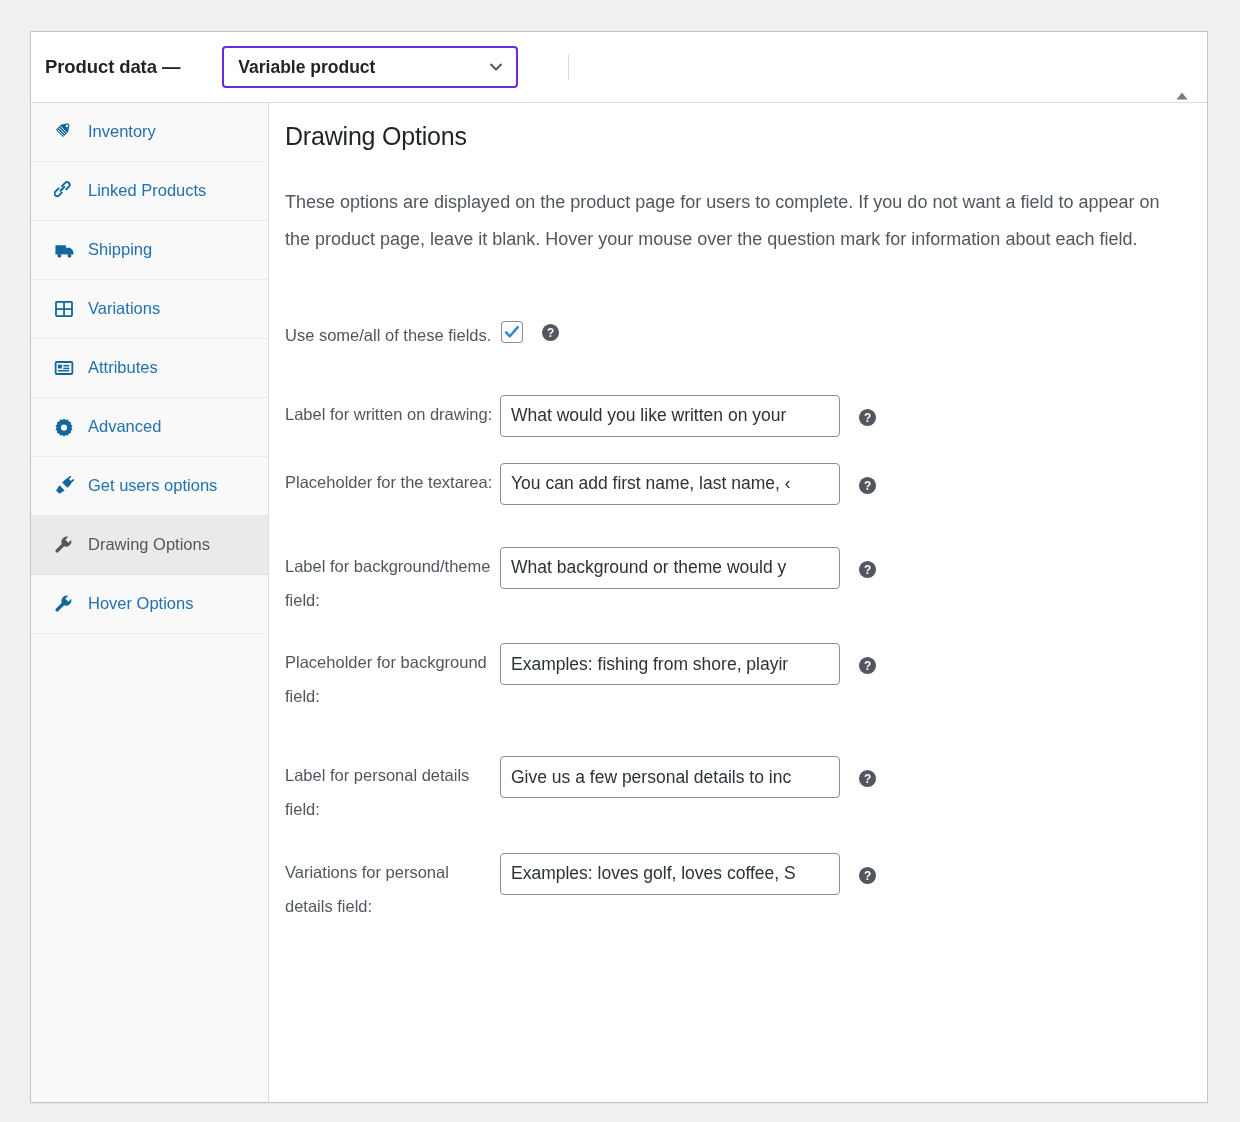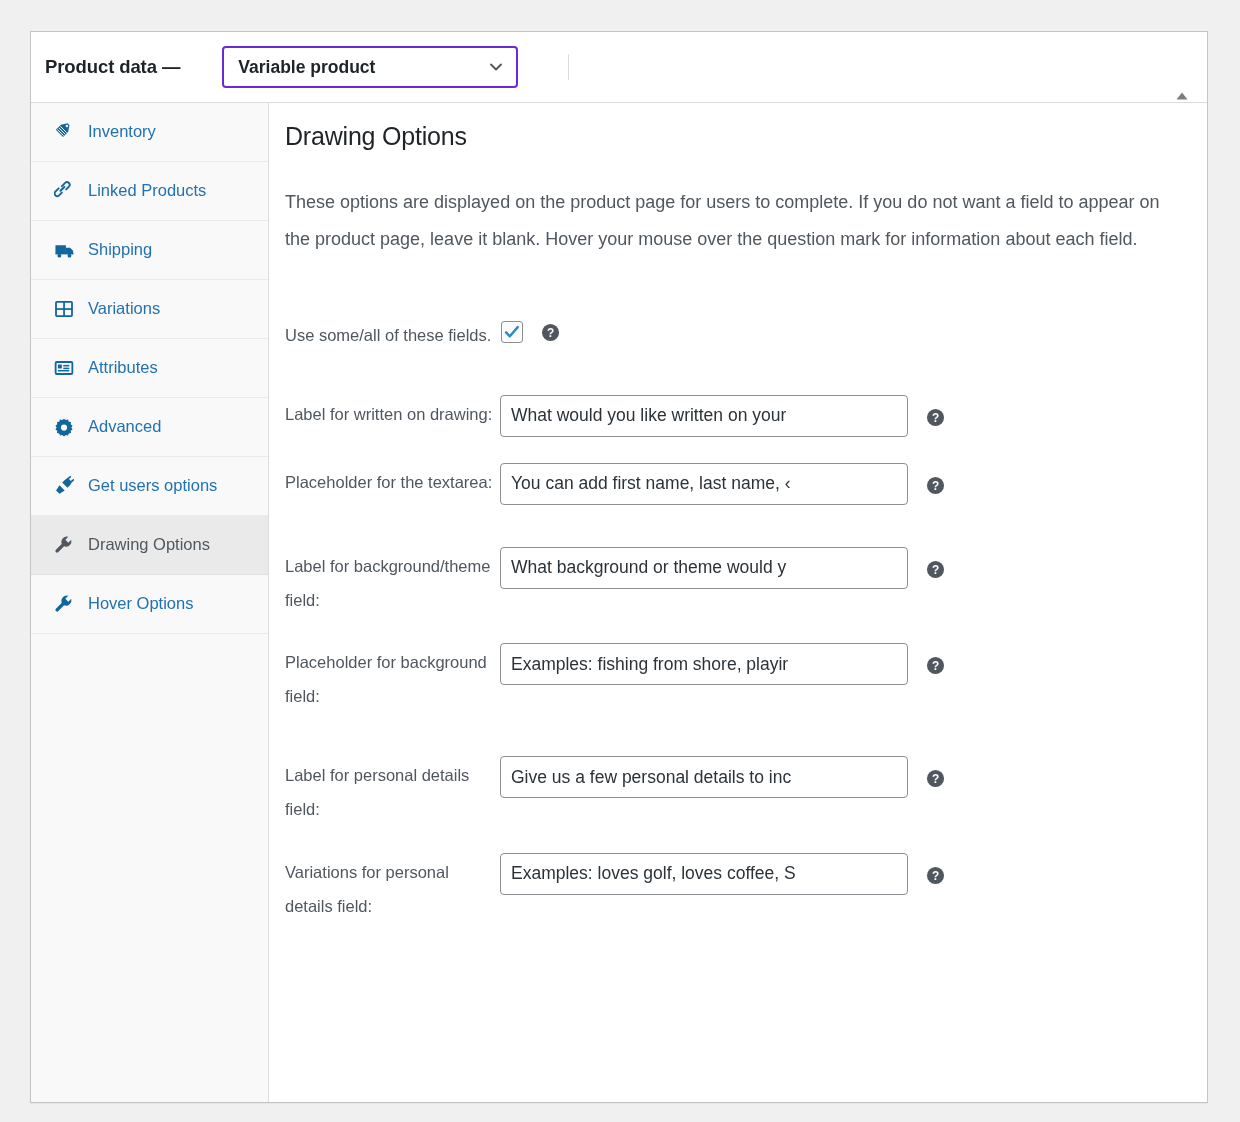--- a/index.html
+++ b/index.html
@@ -179,21 +179,21 @@
     color: #50575e;
     line-height: 2.05;
     padding-top: 3px;
   }
   .row-field {
     flex: 0 0 auto;
     display: flex;
     align-items: flex-start;
   }
   .text-input {
-    width: 408px;
+    width: 340px;
     height: 42px;
     border: 1px solid #8c8f94;
     border-radius: 4px;
     background: #fff;
     font-family: "Liberation Sans", sans-serif;
     font-size: 17.5px;
     color: #2c3338;
     padding: 0 4px 0 10px;
     box-sizing: border-box;
     outline: none;

